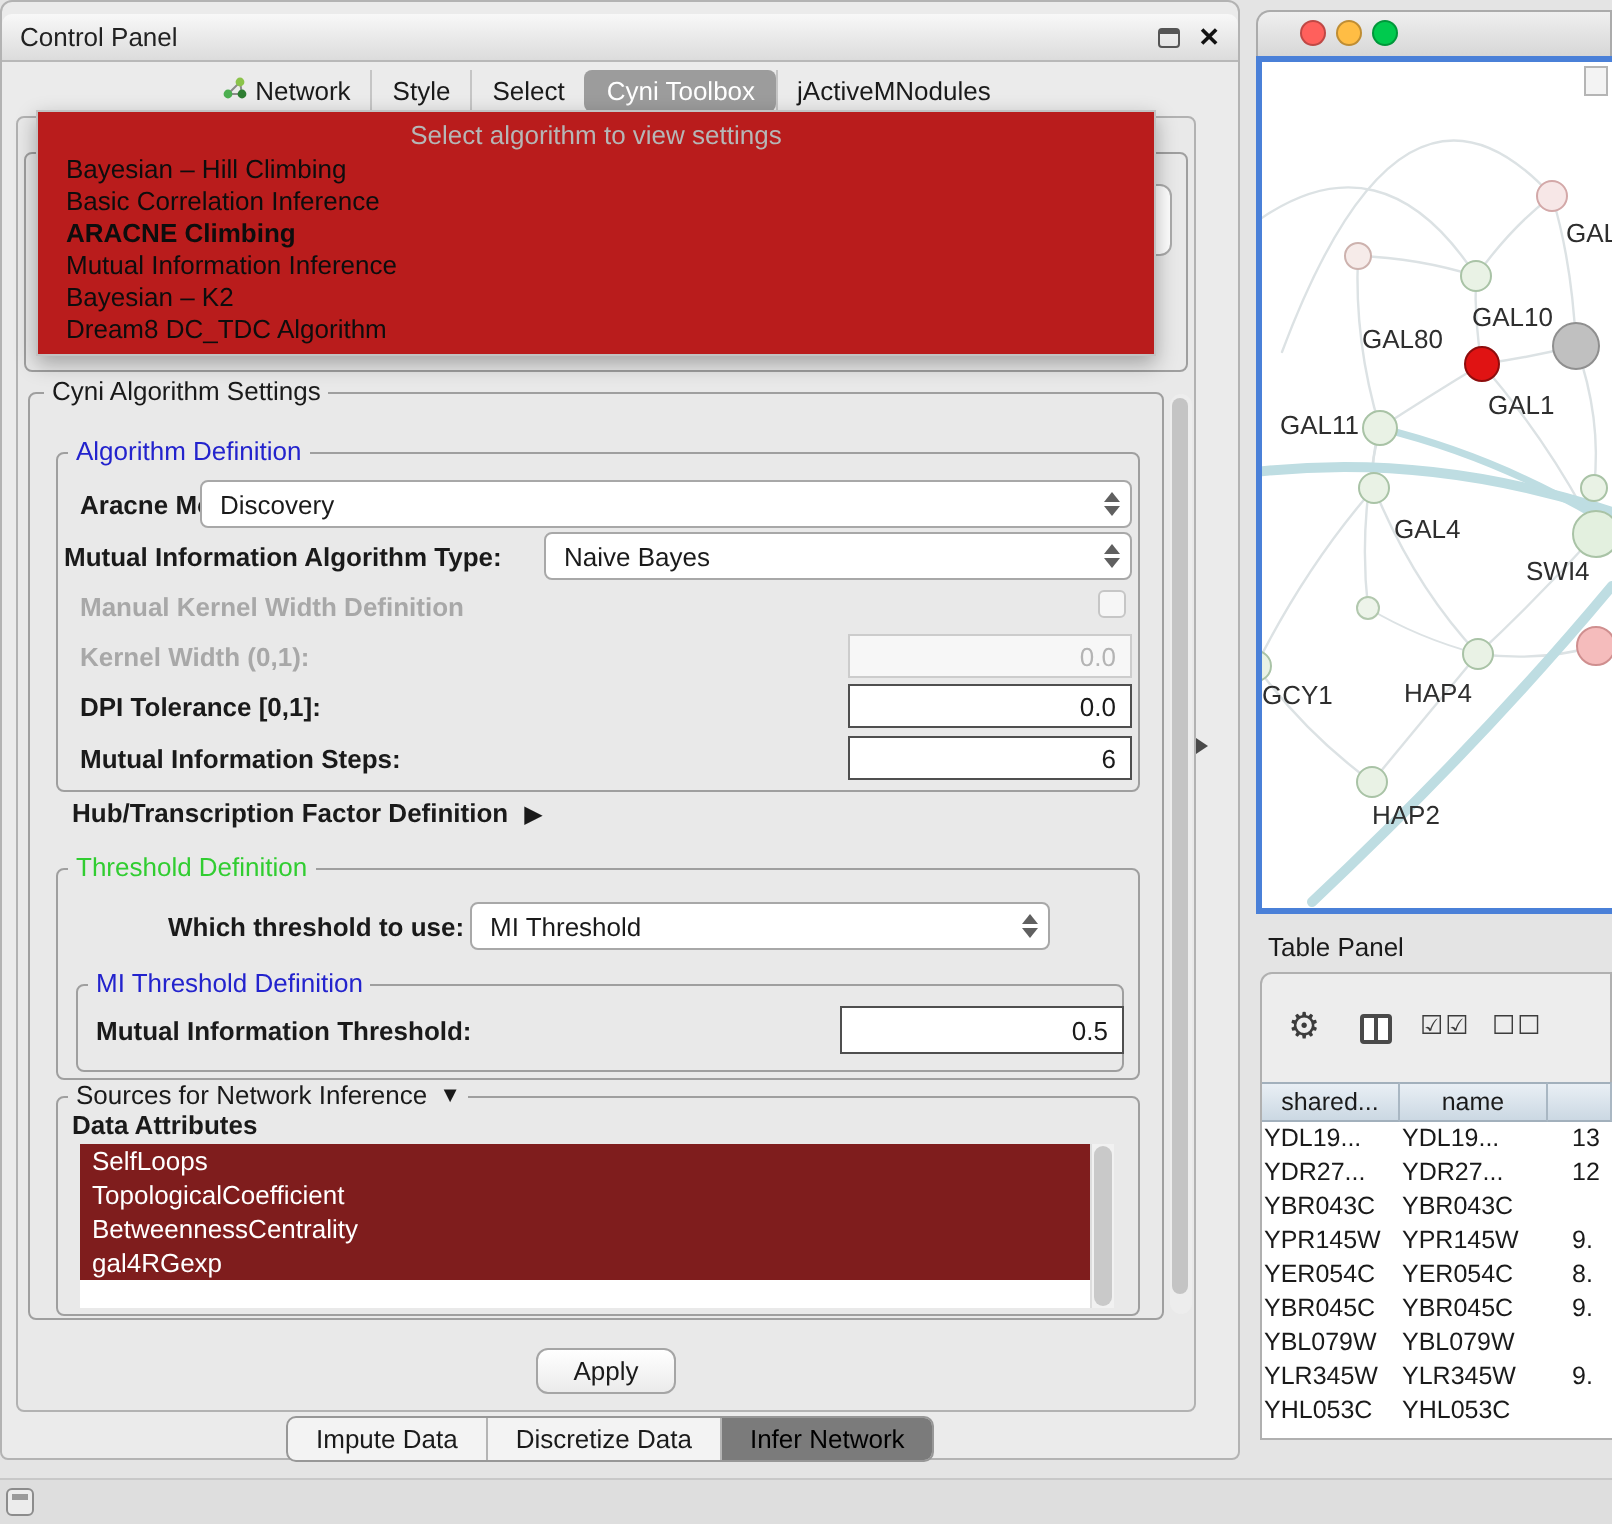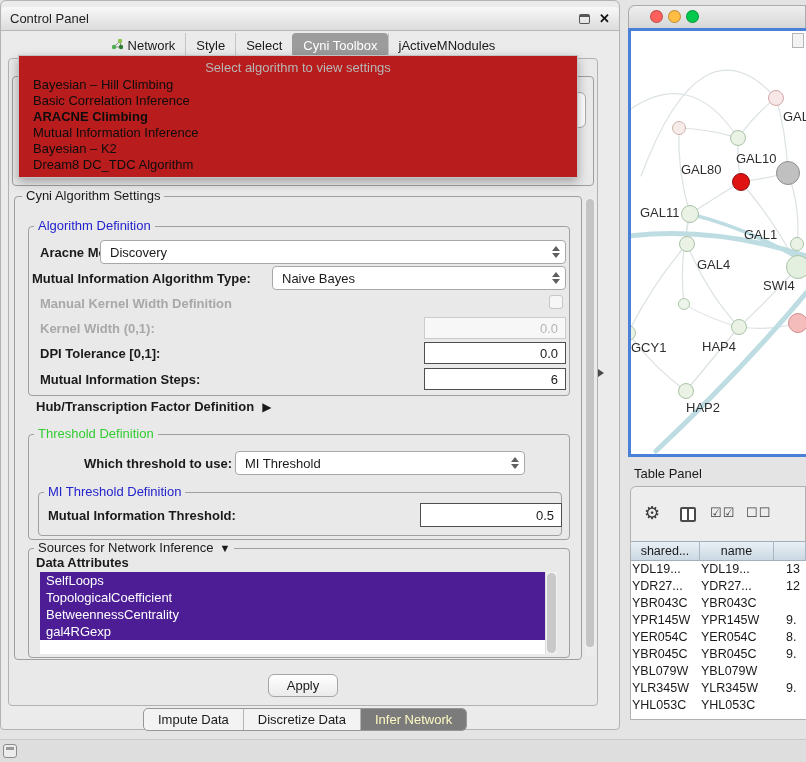--- a/index.html
+++ b/index.html
@@ -4,21 +4,21 @@
 <style>
 *{box-sizing:border-box;margin:0;padding:0}
 html,body{width:806px;height:762px}
 body{position:relative;overflow:hidden;background:#e4e4e4;font-family:"Liberation Sans",sans-serif;color:#1a1a1a}
 
 
 #cp-window{position:absolute;left:0;top:6;width:620px;height:730px;background:#ebebeb;border:1px solid #b3b3b3;border-radius:6px 6px 4px 4px}
 #cp-titlebar{position:absolute;left:1px;top:7px;width:618px;height:24px;background:linear-gradient(#f8f8f8,#dcdcdc);border-bottom:1px solid #b8b8b8;border-radius:5px 5px 0 0;display:flex;align-items:center;padding:0 9px;font-size:13px;color:#222;z-index:2}
 #cp-float{margin-left:auto;width:11px;height:10px;border:1px solid #555;border-top:3px solid #555;border-radius:2px;margin-right:9px}
 #cp-close{font-size:13px;font-weight:bold;color:#111}
-#cp-tabs{position:absolute;left:8px;top:33px;width:590px;height:24px;display:flex;justify-content:center;font-size:13px;z-index:2}
+#cp-tabs{position:absolute;left:8px;top:33px;width:590px;height:24px;display:flex;justify-content:center;align-items:center;font-size:13px;z-index:2}
 .cp-tab{display:flex;align-items:center;gap:4px;padding:3px 10px;border-left:1px solid #c5c5c5;line-height:15px}
 .cp-tab:first-child{border-left:none}
 .cp-tab.active{background:#9c9c9c;color:#fff;border-radius:4px;border-left-color:transparent}
 #cp-body{position:absolute;left:8px;top:58px;width:590px;height:648px;background:#e9e9e9;border:1px solid #b2b2b2;border-radius:4px;z-index:0}
 
 .groupbox{position:absolute;border:1px solid #9f9f9f;border-radius:4px}
 .legend{position:absolute;background:#e9e9e9;padding:0 4px;font-size:13px;line-height:14px;white-space:nowrap;z-index:2}
 .legend.blue{color:#2323cd}
 .legend.green{color:#31cd31}
 
@@ -67,33 +67,33 @@
 #field-dpi{left:424px;top:342px;width:142px}
 #field-steps{left:424px;top:368px;width:142px}
 #field-mithr{left:420px;top:503px;width:142px;height:24px}
 #kernel-checkbox{position:absolute;left:549px;top:295px;width:14px;height:14px;border:1px solid #c6c6c6;border-radius:3px;background:#f6f6f6;z-index:2}
 
 #hub-row{position:absolute;left:36px;top:399px;display:flex;align-items:center;gap:8px;font-size:13px;font-weight:bold;z-index:2}
 #hub-expander{font-size:12px;font-weight:normal}
 #sources-collapse{font-size:11px;margin-left:6px}
 
 #attr-list{position:absolute;left:40px;top:572px;width:517px;height:82px;background:#fff;z-index:2}
-.attr-item{height:17px;line-height:17px;width:505px;background:#4c1d95;color:#fff;font-size:13px;padding-left:6px;white-space:nowrap}
+.attr-item{height:17px;line-height:17px;width:505px;background:#7f1d1d;color:#fff;font-size:13px;padding-left:6px;white-space:nowrap}
 #attr-scroll{position:absolute;right:0;top:0;width:12px;height:82px;background:#f1f1f1;border-left:1px solid #ddd}
 #attr-thumb{position:absolute;left:1px;top:1px;width:9px;height:80px;background:#c9c9c9;border-radius:5px}
 
 #settings-scroll{position:absolute;left:585px;top:197px;width:11px;height:460px;background:#ededed;border-radius:6px;z-index:2}
 #settings-thumb{position:absolute;left:1px;top:2px;width:8px;height:448px;background:#c4c4c4;border-radius:4px}
 
 #apply-btn{position:absolute;left:268px;top:674px;width:70px;height:23px;background:linear-gradient(#ffffff,#ebebeb);border:1px solid #a5a5a5;border-radius:6px;font-size:13px;display:flex;align-items:center;justify-content:center;z-index:2}
 
 #bottom-tabs{position:absolute;left:143px;top:708px;height:23px;display:flex;border:1px solid #979797;border-radius:5px;overflow:hidden;background:#f3f3f3;font-size:13px;z-index:2}
 .btab{padding:0 14px;line-height:21px;border-left:1px solid #b4b4b4}
 .btab:first-child{border-left:none}
-.btab.active{background:#7b7b7b;color:#fef9c3}
+.btab.active{background:#7b7b7b;color:#000000}
 
 #splitter-arrow{position:absolute;left:598px;top:369px;width:0;height:0;border-top:4px solid transparent;border-bottom:4px solid transparent;border-left:6px solid #4a4a4a}
 
 
 #net-titlebar{position:absolute;left:628px;top:5px;width:178px;height:23px;background:linear-gradient(#efefef,#d7d7d7);border:1px solid #ababab;border-bottom:none;border-radius:7px 0 0 0}
 .light{position:absolute;top:10px;width:13px;height:13px;border-radius:50%;border:1px solid rgba(0,0,0,.25)}
 #light-close{left:650px}
 #light-min{left:668px}
 #light-zoom{left:686px}
 #net-canvas{position:absolute;left:628px;top:28px;width:178px;height:429px;background:#fff;border:3px solid #4a80d8;border-right:none;overflow:hidden}
@@ -304,21 +304,21 @@
     <div class="net-node" style="left: 159px; top: 206px; height: 14px; width: 14px; background: rgb(233, 242, 229); border-color: rgb(169, 195, 166);"></div>
     <div class="net-node" style="left: 155px; top: 224px; height: 24px; width: 24px; background: rgb(227, 240, 223); border-color: rgb(169, 195, 166);"></div>
     <div class="net-node" style="left: 47px; top: 267px; height: 12px; width: 12px; background: rgb(237, 244, 234); border-color: rgb(178, 200, 174);"></div>
     <div class="net-node" style="left: 157px; top: 282px; height: 20px; width: 20px; background: rgb(245, 188, 188); border-color: rgb(207, 143, 143);"></div>
     <div class="net-node" style="left: 100px; top: 288px; height: 16px; width: 16px; background: rgb(233, 242, 229); border-color: rgb(169, 195, 166);"></div>
     <div class="net-node" style="left: -11px; top: 294px; height: 16px; width: 16px; background: rgb(233, 242, 229); border-color: rgb(169, 195, 166);"></div>
     <div class="net-node" style="left: 47px; top: 352px; height: 16px; width: 16px; background: rgb(233, 242, 229); border-color: rgb(169, 195, 166);"></div>
     <div class="net-label" style="left: 50px; top: 131px;">GAL80</div>
     <div class="net-label" style="left: 105px; top: 120px;">GAL10</div>
     <div class="net-label" style="left: 9px; top: 174px;">GAL11</div>
-    <div class="net-label" style="left: 113px; top: 164px; margin-top: 32px;">GAL1</div>
+    <div class="net-label" style="left: 113px; top: 164px;">GAL1</div>
     <div class="net-label" style="left: 132px; top: 203px; margin-top: 44px;">SWI4</div>
     <div class="net-label" style="left: 66px; top: 226px;">GAL4</div>
     <div class="net-label" style="left: 0px; top: 309px;">GCY1</div>
     <div class="net-label" style="left: 71px; top: 308px;">HAP4</div>
     <div class="net-label" style="left: 55px; top: 369px;">HAP2</div>
     <div class="net-label" style="left: 152px; top: 78px;">GAL</div>
   </div>
 
 <div id="table-panel-label">Table Panel</div>
 <div id="table-window"></div>

